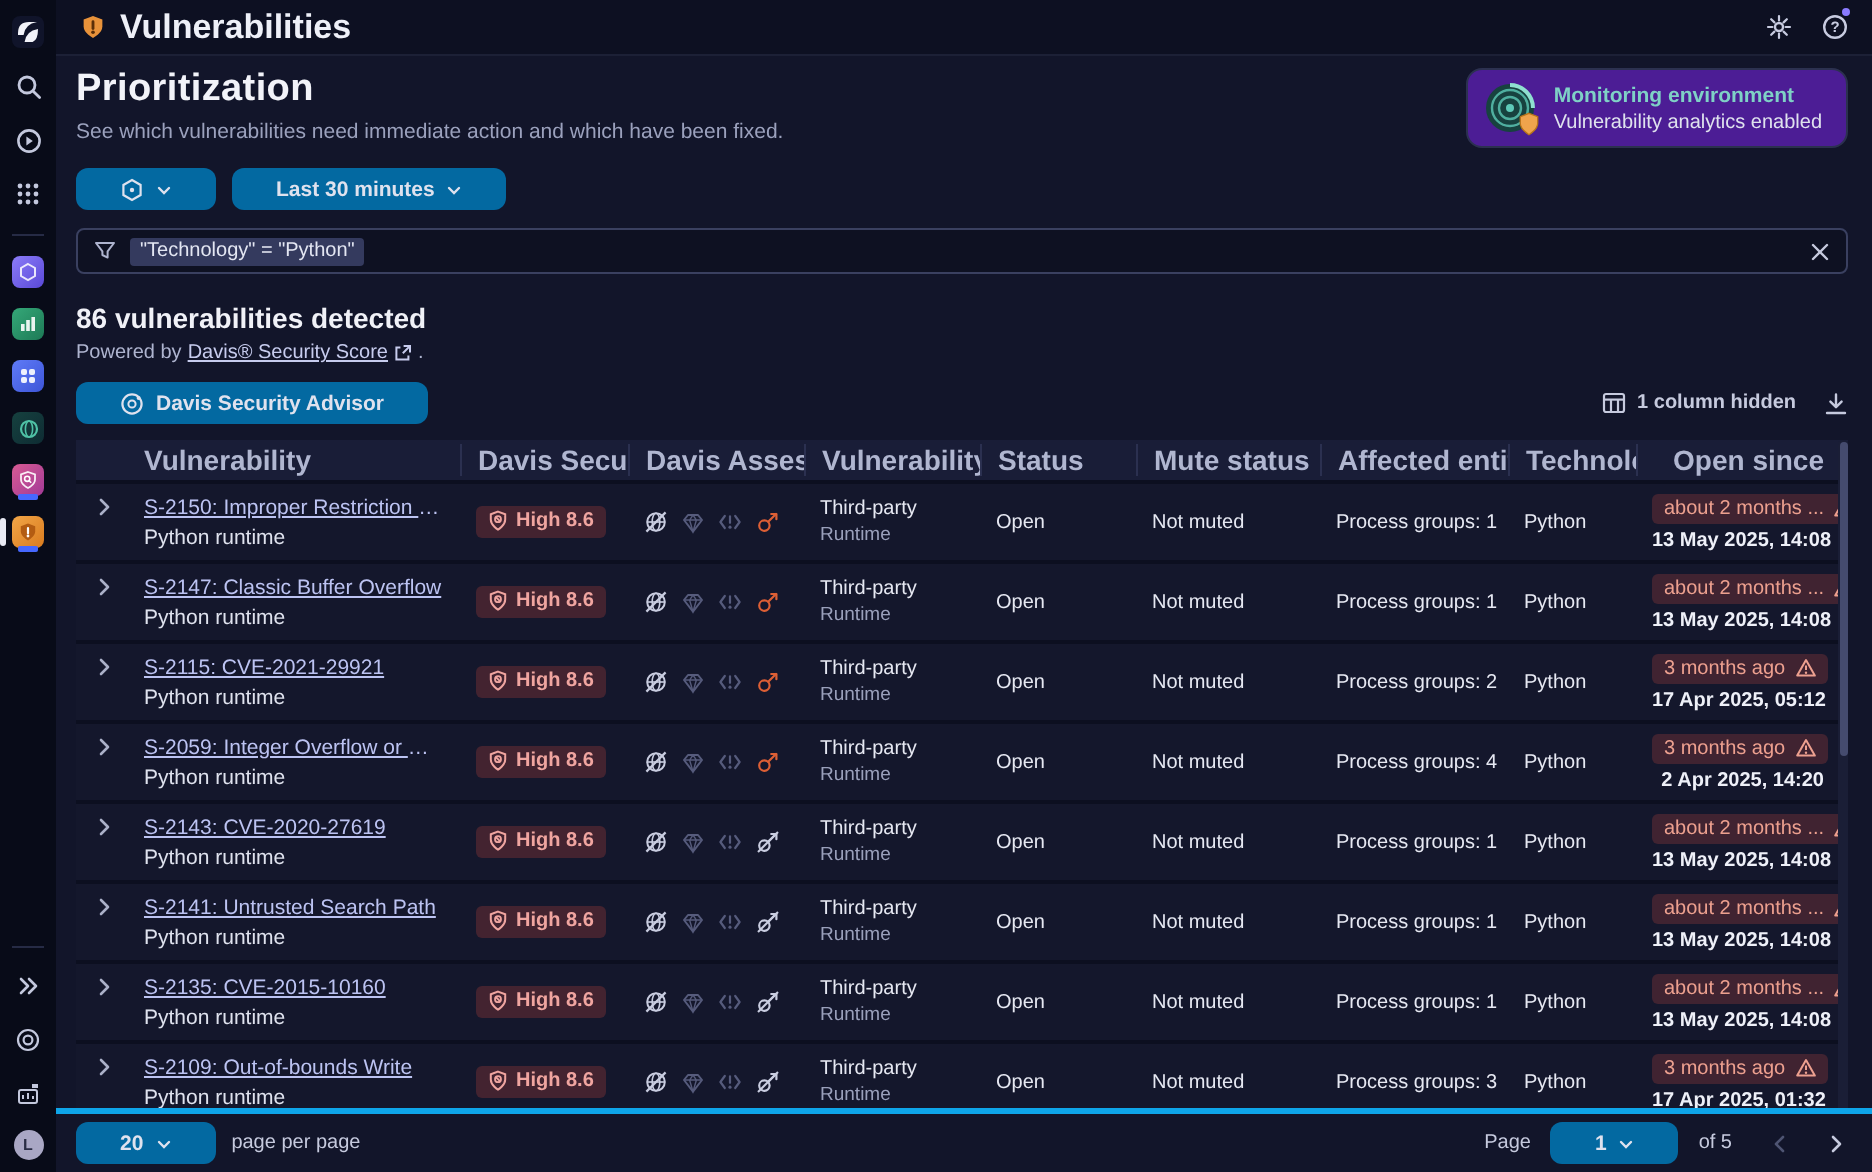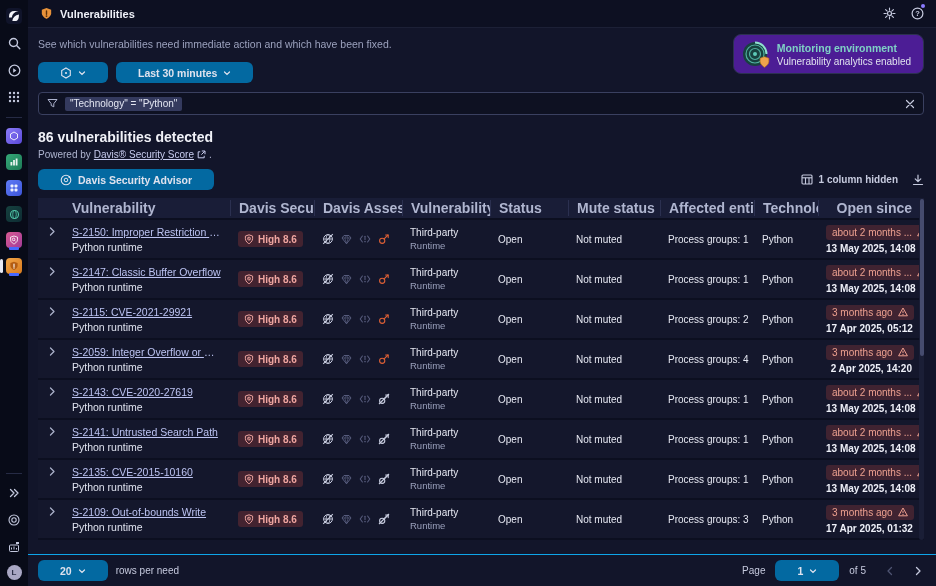--- a/index.html
+++ b/index.html
@@ -19,21 +19,21 @@
     display:flex;align-items:center;justify-content:center;}
   .sb-app.active::before{content:"";position:absolute;left:-6px;top:1px;width:2.5px;height:14px;background:#e8eaf4;border-radius:2px;}
   .sb-app .mini-badge{position:absolute;left:3px;bottom:-2px;width:10px;height:3.5px;border-radius:1px;background:#4668ff;}
   .sb-spacer{flex:1;}
   .avatar{width:15px;height:15px;border-radius:50%;background:#a9a7c4;color:#2a2d45;
     font-size:8px;font-weight:bold;display:flex;align-items:center;justify-content:center;cursor:pointer;}
   
   .topbar{position:absolute;left:28px;right:0;top:0;height:28px;background:#0d1022;
     border-bottom:1px solid #1c2036;display:flex;align-items:center;padding:0 12px;box-sizing:border-box;z-index:4;}
   .topbar .app-badge{margin-right:7px;display:flex;}
-  .topbar .app-title{font-size:11px;font-weight:bold;color:#eef0f8;}
+  .topbar .app-title{font-size:17px;font-weight:bold;color:#eef0f8;}
   .topbar-right{margin-left:auto;display:flex;align-items:center;gap:15px;color:#c7cbe0;}
   .topbar-right .tb-btn{cursor:pointer;display:flex;}
   .notif-dot{position:absolute;top:4px;right:11px;width:4px;height:4px;border-radius:50%;background:#8a7bff;}
   
   .main{position:absolute;left:28px;top:28px;right:0;bottom:0;background:#12152a;
     padding:6px 12px 0 10px;box-sizing:border-box;}
   h1{margin:0;font-size:19px;line-height:22px;color:#f2f3f9;letter-spacing:.2px;}
   .subtitle{margin:4px 0 0;font-size:10.5px;color:#9ba1bd;}
   
   .env-card{position:absolute;top:6px;right:12px;display:flex;align-items:center;gap:9px;
@@ -84,21 +84,21 @@
   .fn-icon.inactive{color:#c9cde0;}
   .fn-icon.inactive .slash{display:block;}
   .type2{font-size:9.5px;color:#9aa0bb;margin-top:2px;}
   .open-cell{text-align:right;padding-right:12px;}
   .badge-age{display:inline-flex;align-items:center;gap:5px;background:#402331;color:#eda08f;
     font-size:10px;border-radius:3px;padding:2px 6px;}
   .date{font-size:10px;color:#eef0f8;margin-top:3px;font-weight:bold;}
   .scrollbar{position:absolute;top:0;right:0;width:5px;bottom:0;background:#1a1e36;border-radius:3px;cursor:pointer;}
   .scrollbar .thumb{position:absolute;top:1px;left:0.5px;width:4px;height:46%;background:#454b6e;border-radius:3px;}
   
-  .footer{position:absolute;left:28px;right:0;bottom:0;height:32px;background:#12152a;border-top:1px solid #0ea5e9;
+  .footer{position:absolute;left:28px;right:0;bottom:0;height:32px;background:#12152a;border-top:3px solid #0ea5e9;
     display:flex;align-items:center;padding:0 14px 0 10px;box-sizing:border-box;}
   .footer .label{font-size:10px;color:#c6cade;margin-left:8px;}
   .pager{margin-left:auto;display:flex;align-items:center;gap:10px;color:#c6cade;font-size:10px;}
   .pg-nav{display:flex;align-items:center;gap:22px;margin-left:10px;}
   .pg-prev{color:#4e5472;cursor:default;display:flex;}
   .pg-next{color:#c6cade;cursor:pointer;display:flex;}
 </style>
 </head>
 <body>
 
@@ -221,20 +221,21 @@
       <svg width="13" height="13" viewBox="0 0 13 13">
           <circle cx="6.5" cy="6.5" r="5.4" stroke="currentColor" stroke-width="1.2" fill="none"></circle>
           <text x="6.5" y="9" text-anchor="middle" font-size="7.5" font-weight="bold" fill="currentColor">?</text>
         </svg>
     </span>
   </span>
   <span class="notif-dot"></span>
 </header>
 
 <main class="main">
+  <h1>Prioritization</h1>
   <p class="subtitle">See which vulnerabilities need immediate action and which have been fixed.</p>
 
   <div class="env-card">
     <span class="radar">
       <svg width="26" height="26" viewBox="0 0 26 26">
           <circle cx="13" cy="13" r="12" fill="#17423f"></circle>
           <circle cx="13" cy="13" r="9" stroke="#5ecab8" stroke-width="1.2" fill="none" opacity=".8"></circle>
           <circle cx="13" cy="13" r="5.5" stroke="#5ecab8" stroke-width="1.2" fill="none" opacity=".8"></circle>
           <circle cx="13" cy="13" r="2" fill="#5ecab8"></circle>
           <path d="M13 1.5A11.5 11.5 0 0 1 24.5 13" stroke="#8fe0d0" stroke-width="2" fill="none"></path>
@@ -929,21 +930,21 @@
 
 <footer class="footer">
   <button class="pill">
     <span>20</span>
     <span>
       <svg width="8" height="8" viewBox="0 0 8 8">
           <path d="M1.5 3l2.5 2.5L6.5 3" stroke="currentColor" stroke-width="1.2" fill="none" stroke-linecap="round"></path>
         </svg>
     </span>
   </button>
-  <span class="label">rows per need</span>
+  <span class="label">page per page</span>
   <div class="pager">
     <span>Page</span>
     <button class="pill">
       <span>1</span>
       <span>
         <svg width="8" height="8" viewBox="0 0 8 8">
             <path d="M1.5 3l2.5 2.5L6.5 3" stroke="currentColor" stroke-width="1.2" fill="none" stroke-linecap="round"></path>
           </svg>
       </span>
     </button>

